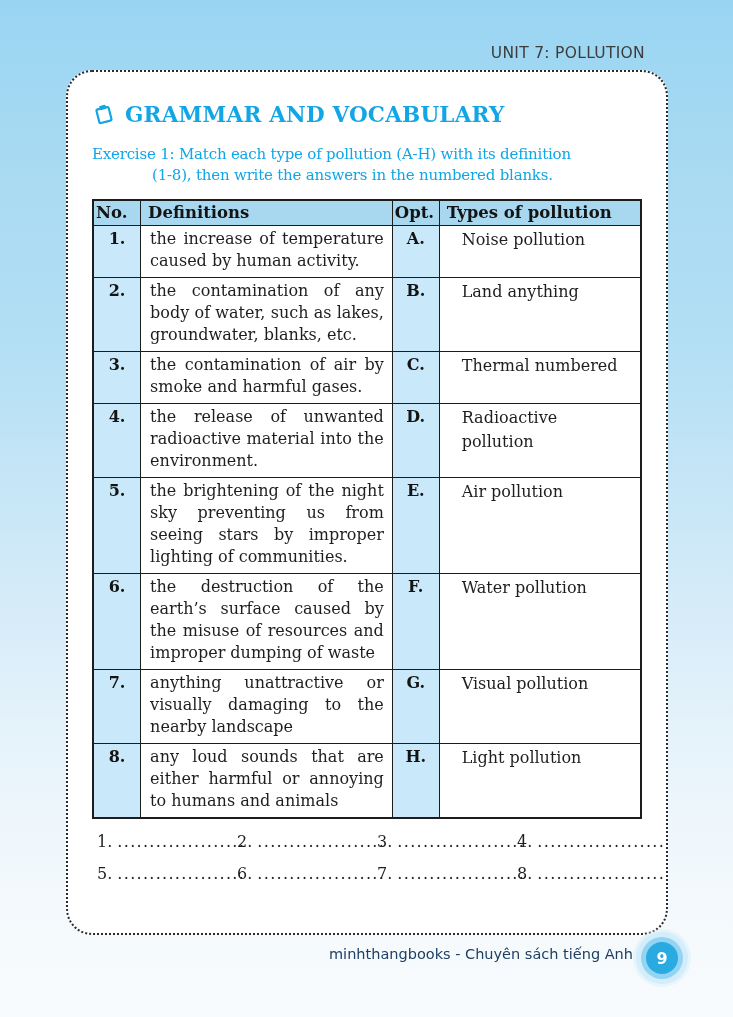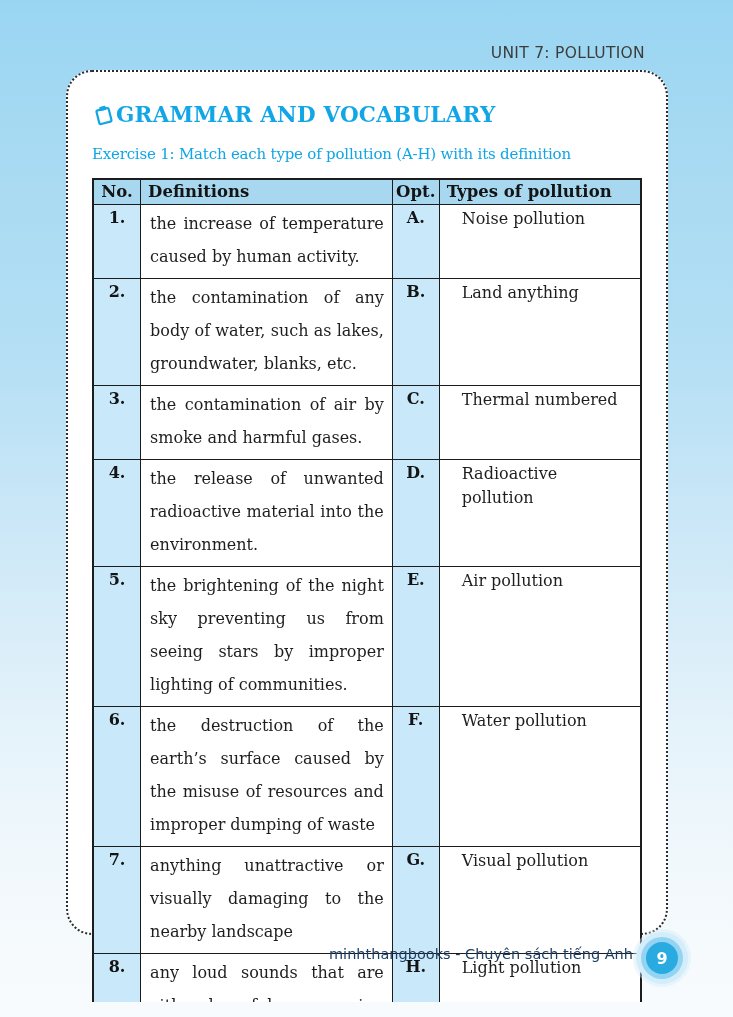--- a/index.html
+++ b/index.html
@@ -13,43 +13,43 @@
   .unit-header {
     position:absolute; top:44px; right:88px;
     font-family:"DejaVu Sans","Liberation Sans",sans-serif;
     font-size:15.5px; color:#3c3c3c; letter-spacing:.3px;
   }
   .panel {
     position:absolute; left:66px; top:70px; width:602px; height:865px;
     background:#ffffff; border:2px dotted #2b2b2b; border-radius:26px;
     padding:30px 24px 0 24px;
   }
-  .section-title-row { display:flex; align-items:center; }
+  .section-title-row { display:flex; gap:9px; }
   .title-icon { display:inline-flex; width:24px; height:24px; }
   .section-title {
     color:#12a6e6; font-weight:bold; font-size:21.5px; letter-spacing:.2px;
   }
   .exercise { margin-top:17px; color:#10a5e5; font-weight:normal;
     font-size:15px; line-height:21px; letter-spacing:-0.2px; white-space:nowrap; }
   .ex-line2 { margin-left:60px; }
 
   table.match-table { border-collapse:collapse; margin-top:13px;
     border:2px solid #1c1c1c; table-layout:fixed; }
   .match-table th, .match-table td { border:1px solid #1c1c1c; vertical-align:top; }
   .match-table th {
     background:#a8d8f0; font-size:16.5px; text-align:left;
     padding:2px 7px 3px 7px; color:#141414;
   }
-  .match-table th.center { text-align:center; padding:2px 2px 3px 2px; }
+  .match-table th.center { text-align:left; padding:2px 2px 3px 2px; }
   td.num {
     background:#c9e9fa; text-align:center; font-weight:bold;
     font-size:16px; padding:3px 2px; color:#141414;
   }
   td.def {
-    background:#ffffff; text-align:justify; font-size:16px; line-height:33px;
+    background:#ffffff; text-align:justify; font-size:16px; line-height:22px;
     padding:2px 8px 5px 9px; color:#1e1e1e;
   }
   td.type {
     background:#ffffff; font-size:16px; line-height:24px;
     padding:2px 22px; color:#1e1e1e;
   }
   .your-answer { margin-top:17px; font-weight:bold; font-size:17px; color:#111; }
   .answer-row { display:flex; margin-top:13px; padding-left:5px; font-size:16px; color:#1e1e1e; }
   .blank { width:140px; white-space:nowrap; }
   .blank .dots { letter-spacing:1.3px; }
@@ -84,20 +84,21 @@
             <rect x="5.5" y="6" width="12.5" height="14" rx="1.5" fill="none" stroke="#12a6e6" stroke-width="2.2"></rect>
             <rect x="9" y="3.2" width="6.5" height="4.2" rx="1" fill="#12a6e6"></rect>
           </g>
         </svg>
       </span>
       <span class="section-title">GRAMMAR AND VOCABULARY</span>
     </div>
 
     <div class="exercise">
       <div class="ex-line1">Exercise 1: Match each type of pollution (A-H) with its definition</div>
+      <div class="ex-line2">(1-8), then write the answers in the numbered blanks.</div>
     </div>
 
     <table class="match-table">
       <colgroup>
         <col style="width:48px">
           <col style="width:256px">
           <col style="width:47px">
           <col style="width:204px">
       </colgroup>
       <thead>

